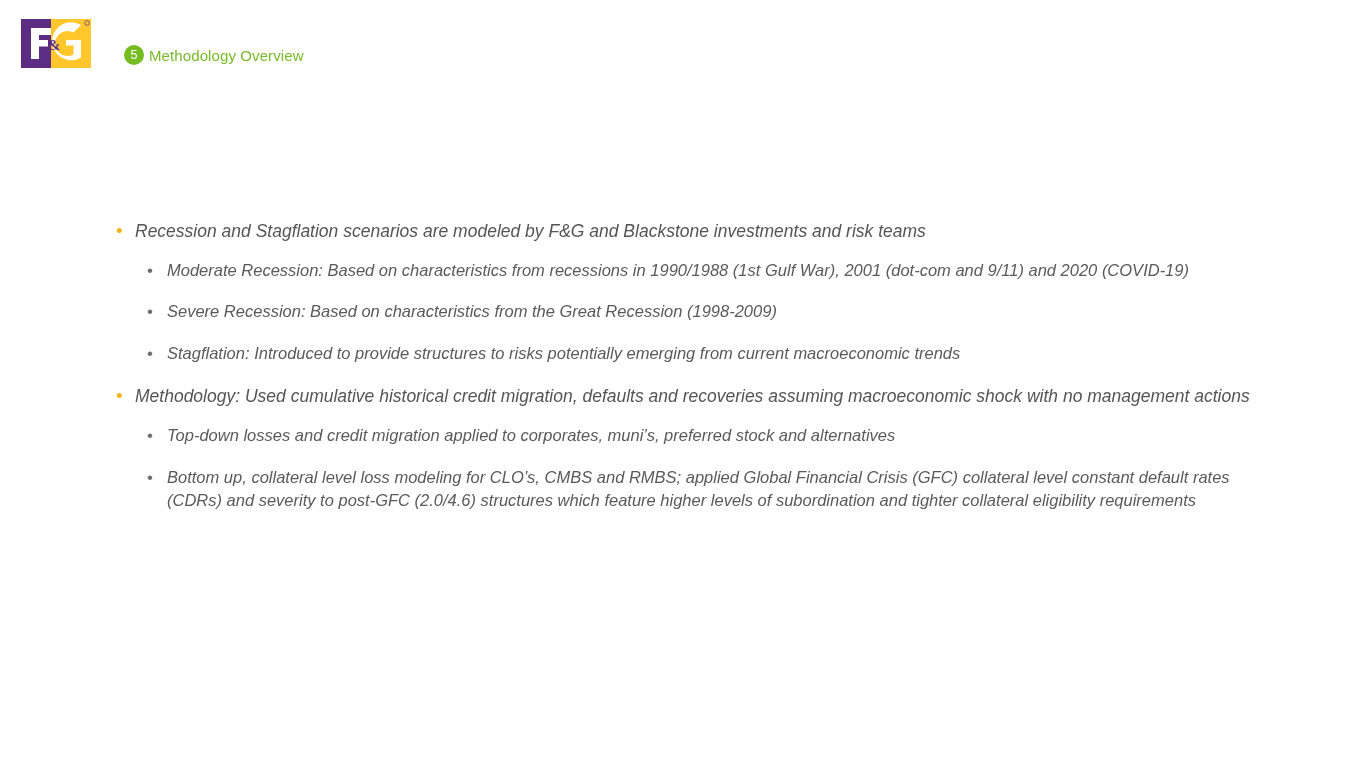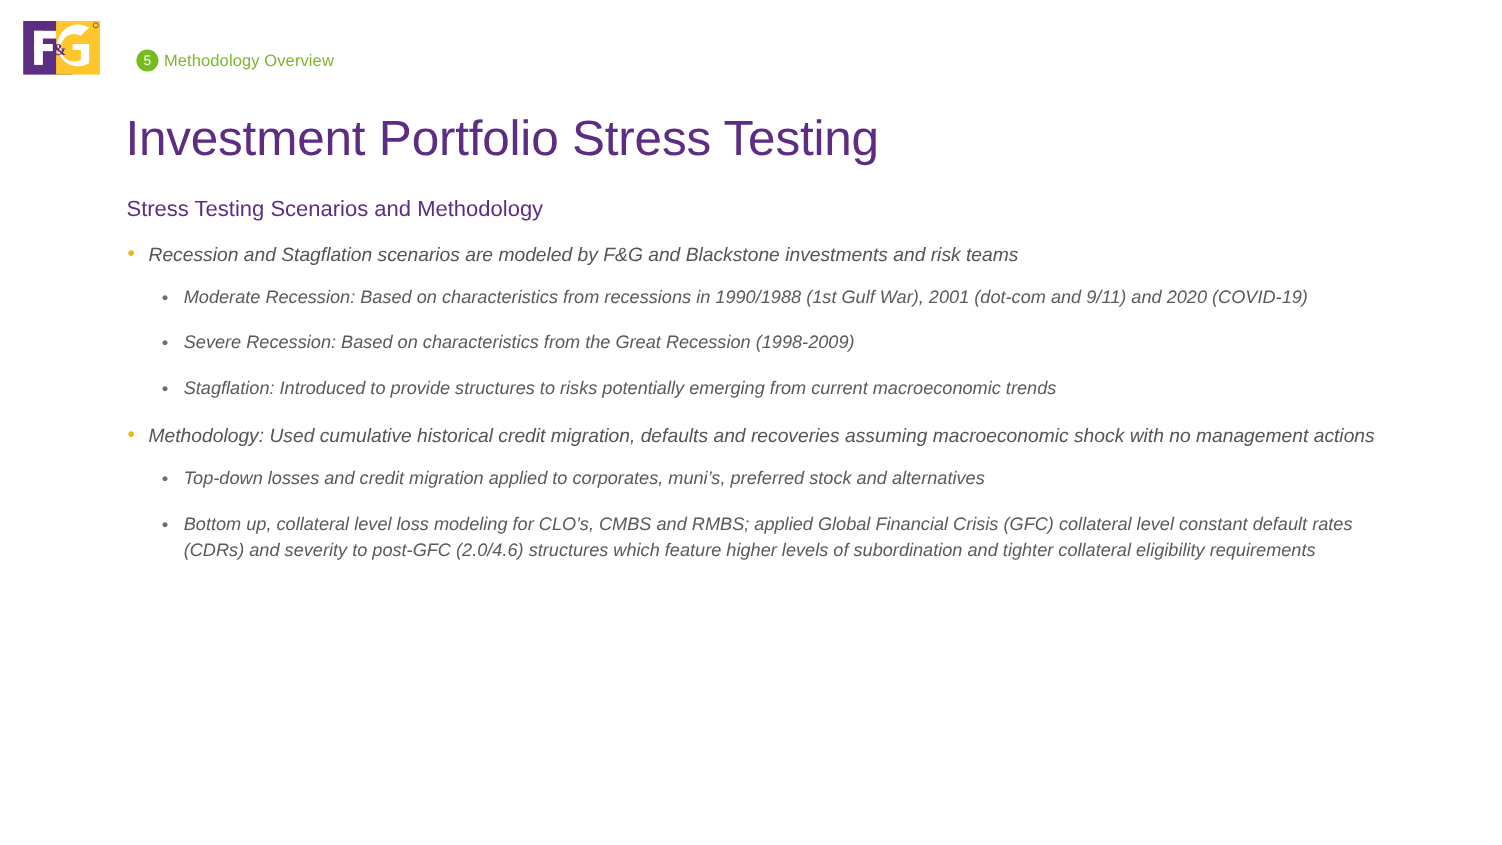--- a/index.html
+++ b/index.html
@@ -204,23 +204,21 @@
       </svg>
     </div>
 
     <div class="section-tag">
       <span class="section-badge">5</span>
       <span class="section-label">Methodology Overview</span>
     </div>
 
   </div>
 
-  <h1 class="slide-title">Investment Portfolio Stress Testing</h1>
-
-  <h2 class="slide-subtitle">Stress Testing Scenarios and Methodology</h2>
+
 
   <div class="body">
 
     <div class="bullet lvl1">
       <span class="marker">•</span>
       <span class="text">Recession and Stagflation scenarios are modeled by F&amp;G and Blackstone investments and risk teams</span>
     </div>
 
     <div class="bullet lvl2">
       <span class="marker">•</span>

